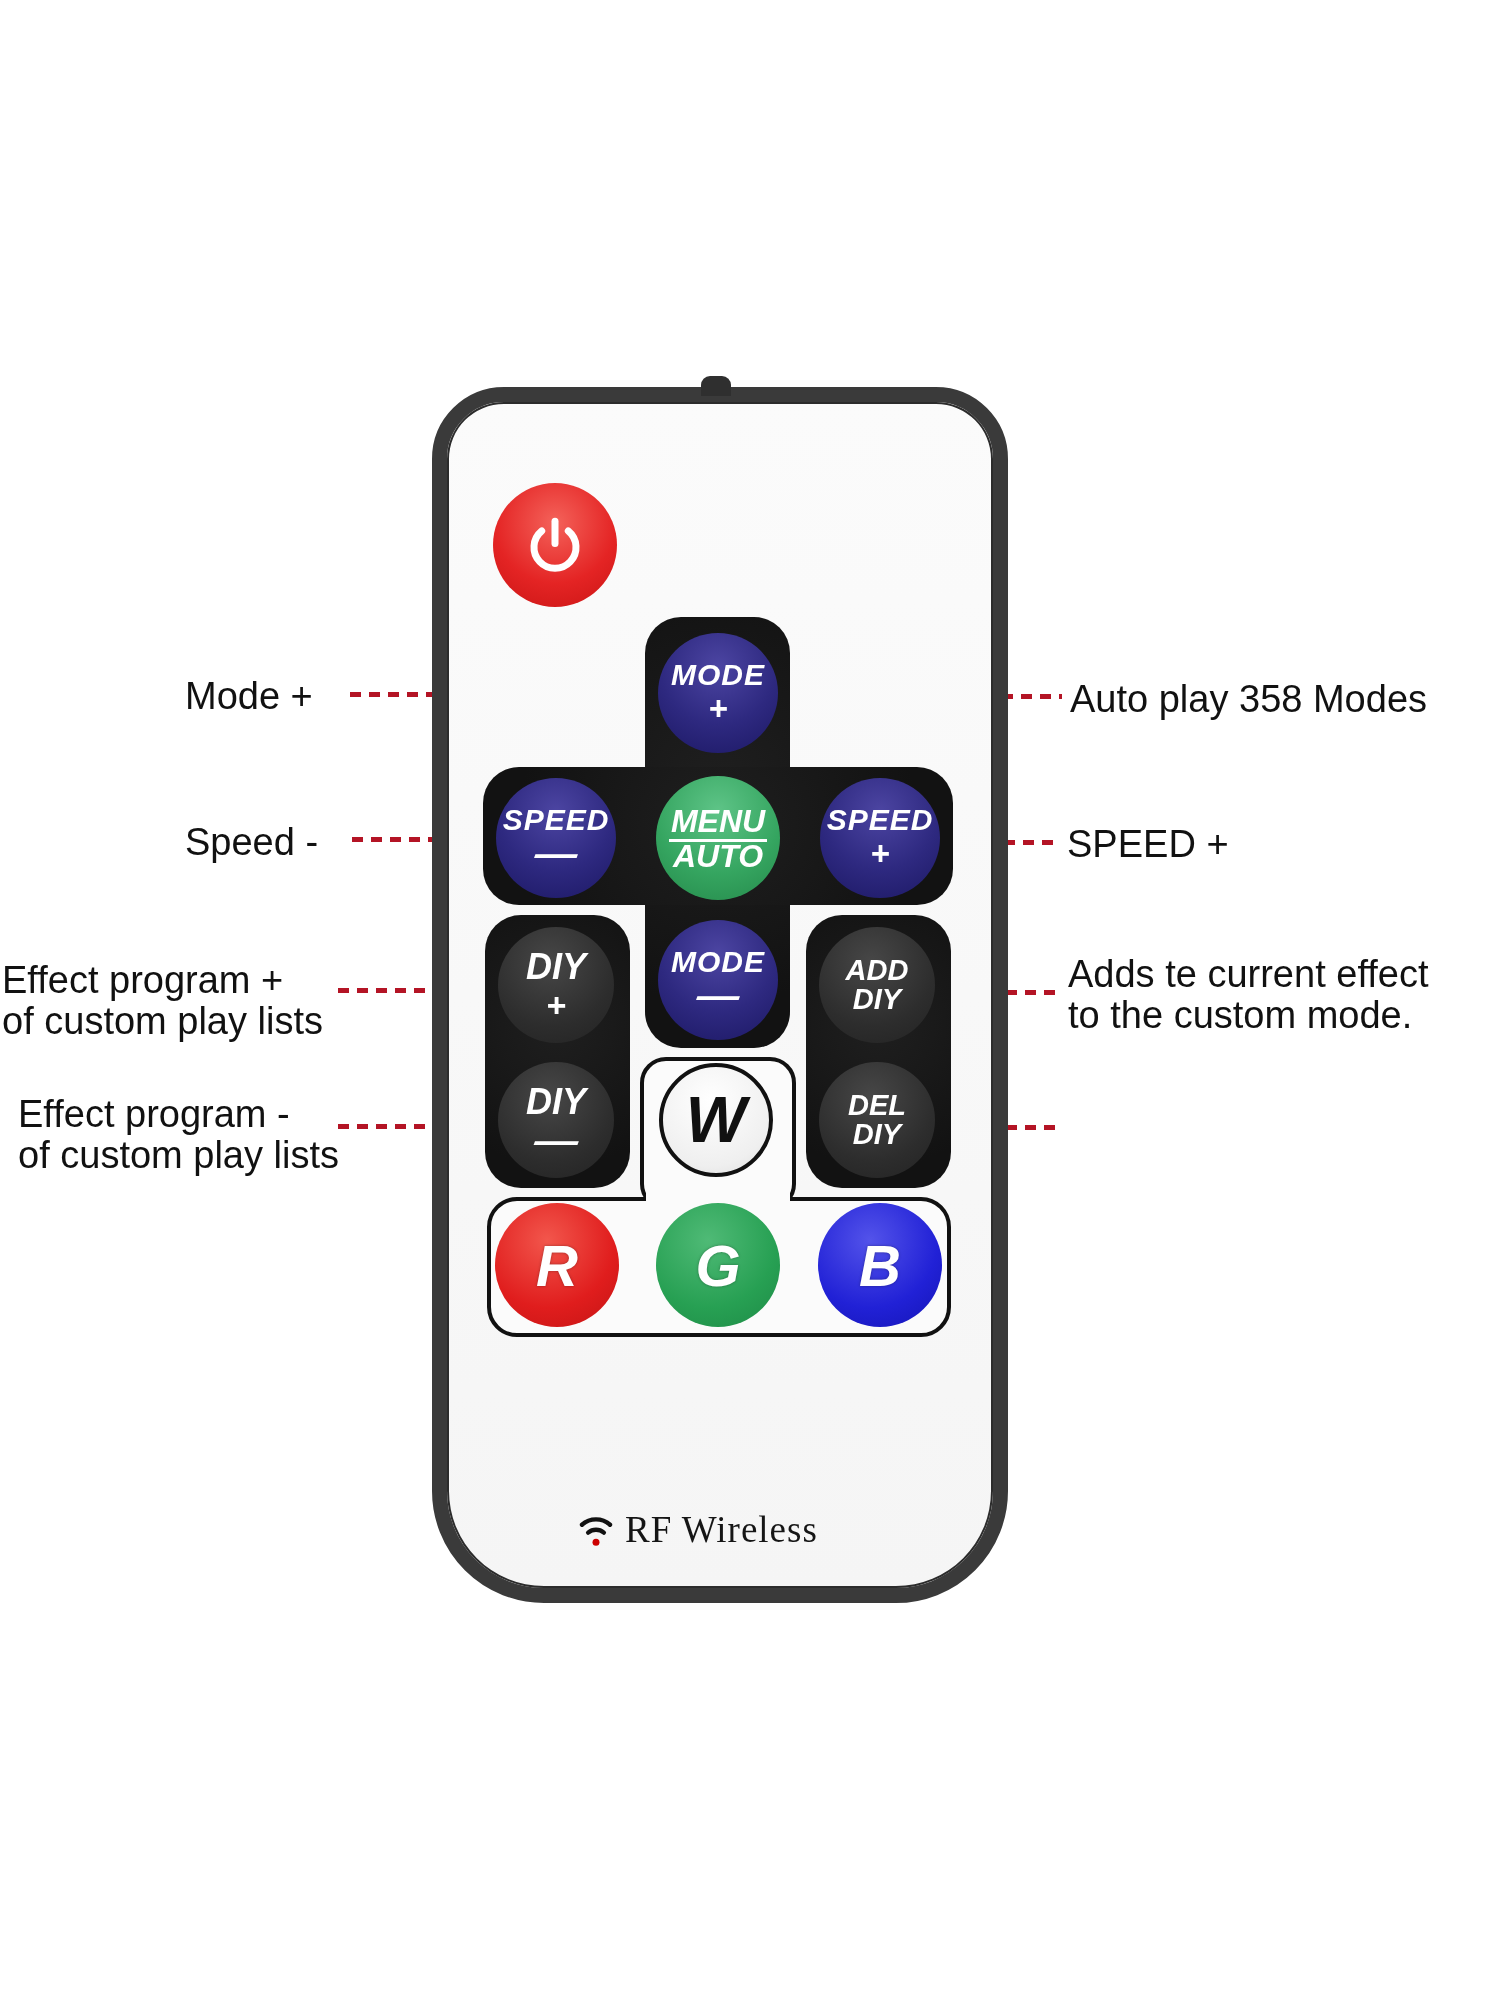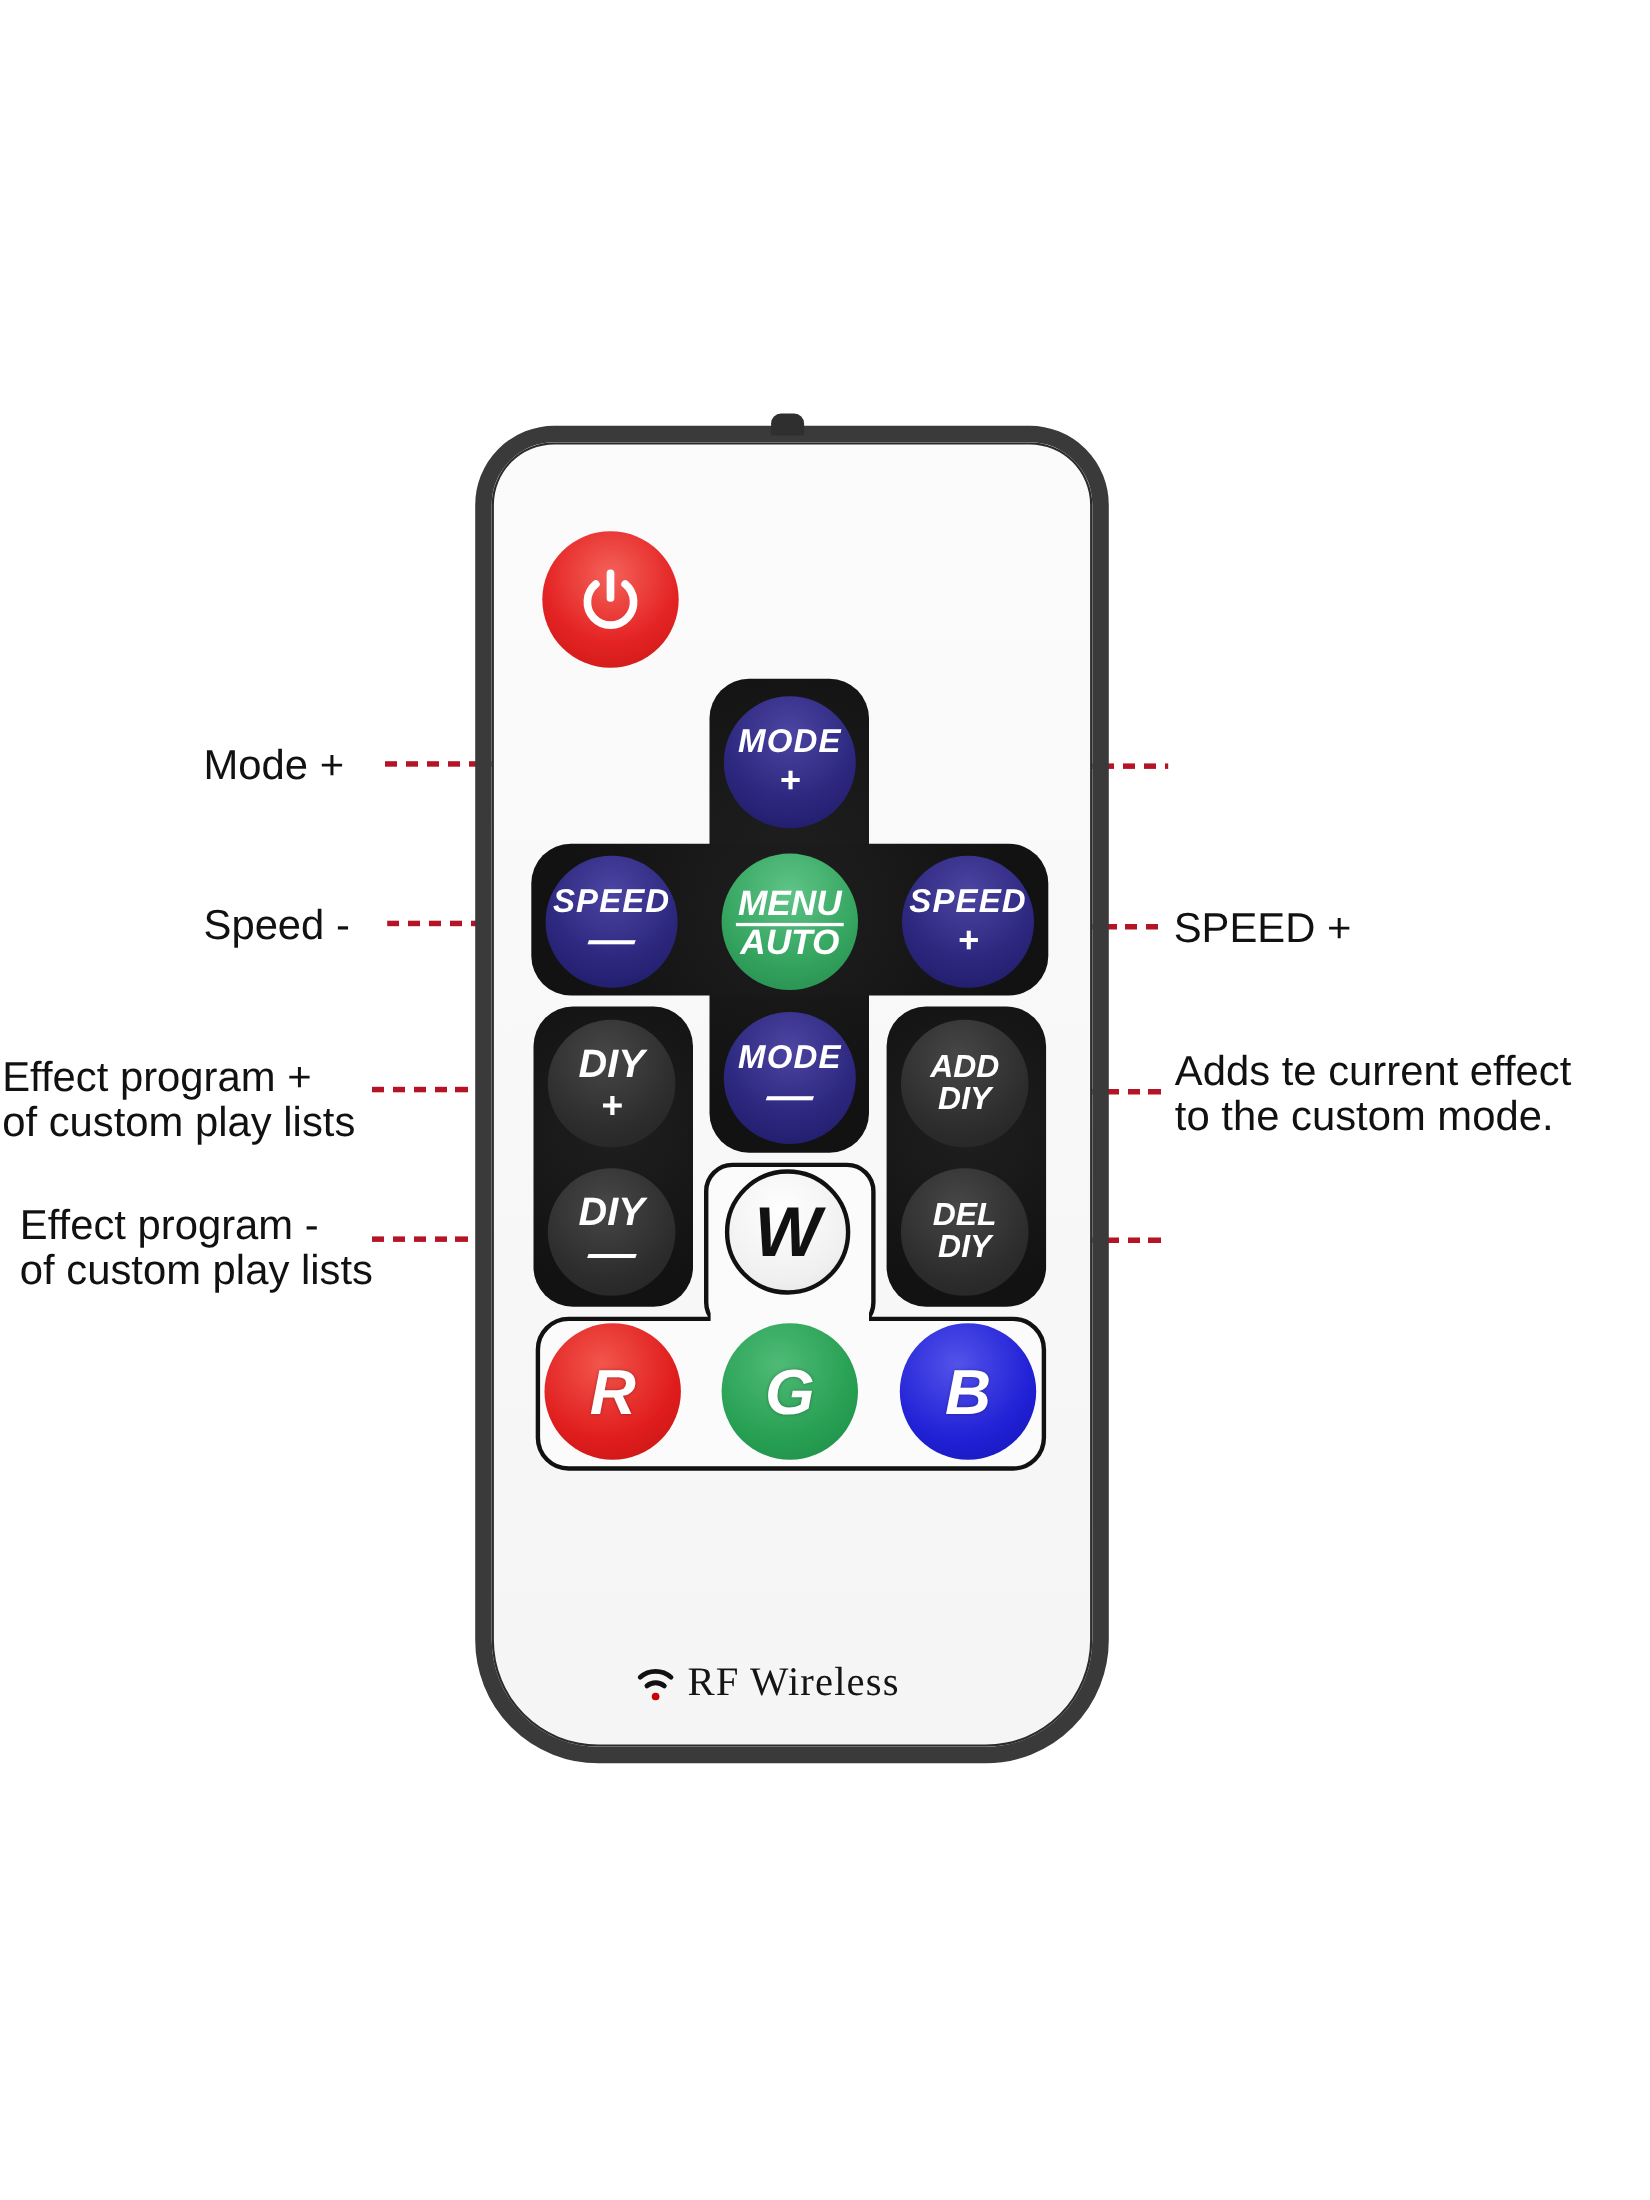--- a/index.html
+++ b/index.html
@@ -70,20 +70,23 @@
   </div>
   <div class="ann" style="left:2px;top:960px">
     <div>Effect program +</div>
     <div>of custom play lists</div>
   </div>
   <div class="ann" style="left:18px;top:1094px">
     <div>Effect program -</div>
     <div>of custom play lists</div>
   </div>
 
+  <div class="ann" style="left:1070px;top:679px">
+    <div>Auto play 358 Modes</div>
+  </div>
   <div class="ann" style="left:1067px;top:824px">
     <div>SPEED +</div>
   </div>
   <div class="ann" style="left:1068px;top:954px">
     <div>Adds te current effect</div>
     <div>to the custom mode.</div>
   </div>
 
   <div class="dash" style="left:350px;top:692px;width:325px"></div>
   <div class="dash" style="left:352px;top:837px;width:150px"></div>

